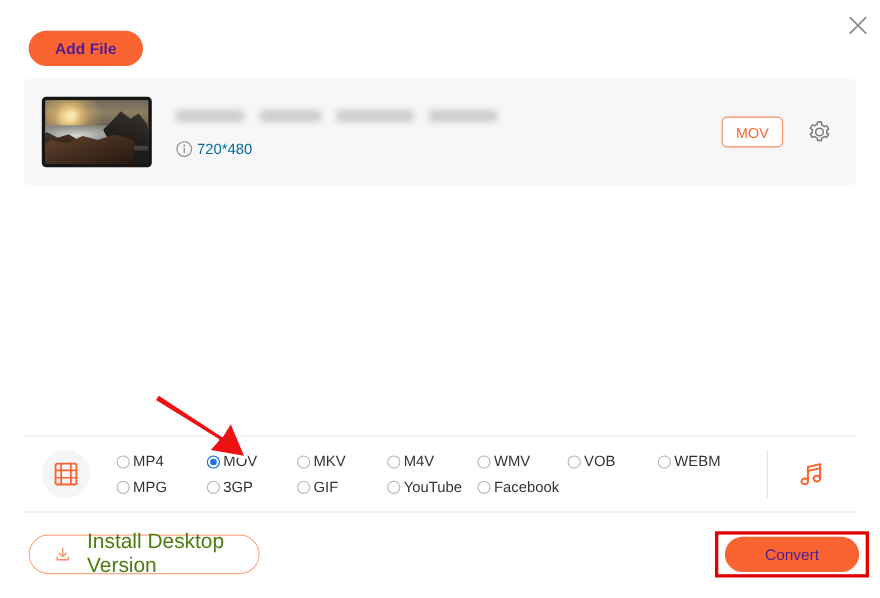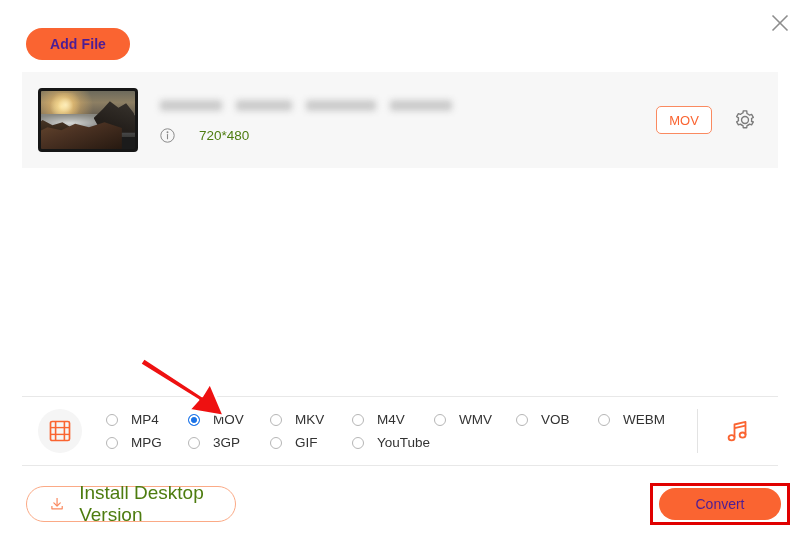--- a/index.html
+++ b/index.html
@@ -124,22 +124,22 @@
     display: block;
     height: 11px;
     background: #c9c9c9;
     border-radius: 2px;
     filter: blur(3.2px);
     opacity: .95;
   }
   .file-dim {
     display: flex;
     align-items: center;
-    gap: 24px;
-    color: #4d7c0f;
+    gap: 4px;
+    color: #0369a1;
     font-size: 13.5px;
   }
   .info-ico { display:block; }
 
   .card-right {
     display: flex;
     align-items: center;
     gap: 22px;
     margin-right: 22px;
   }
@@ -189,21 +189,21 @@
     display: grid;
     grid-template-columns: 82px 82px 82px 82px 82px 82px 88px;
     grid-template-rows: 23px 23px;
     align-content: center;
     margin-left: 24px;
     column-gap: 0;
   }
   .radio-item {
     display: flex;
     align-items: center;
-    gap: 13px;
+    gap: 3px;
     font-size: 13.5px;
     color: #333333;
     cursor: pointer;
     white-space: nowrap;
   }
   .rdot {
     width: 12px;
     height: 12px;
     border-radius: 50%;
     border: 1px solid #b6b6b6;
@@ -397,20 +397,24 @@
       <span>3GP</span>
     </label>
     <label class="radio-item">
       <span class="rdot"></span>
       <span>GIF</span>
     </label>
     <label class="radio-item">
       <span class="rdot"></span>
       <span>YouTube</span>
     </label>
+    <label class="radio-item">
+      <span class="rdot"></span>
+      <span>Facebook</span>
+    </label>
   </div>
 
   <div class="panel-divider"></div>
 
   <div class="music-btn">
     <svg width="30" height="30" viewBox="0 0 30 30">
       <path d="M11.5 21.5V8.5l11-2.6v13" fill="none" stroke="#fa6431" stroke-width="1.8" stroke-linejoin="round"></path>
       <path d="M11.5 12.2l11-2.6" fill="none" stroke="#fa6431" stroke-width="1.8"></path>
       <ellipse cx="8.6" cy="21.7" rx="3" ry="2.6" fill="none" stroke="#fa6431" stroke-width="1.8"></ellipse>
       <ellipse cx="19.6" cy="19.1" rx="3" ry="2.6" fill="none" stroke="#fa6431" stroke-width="1.8"></ellipse>

